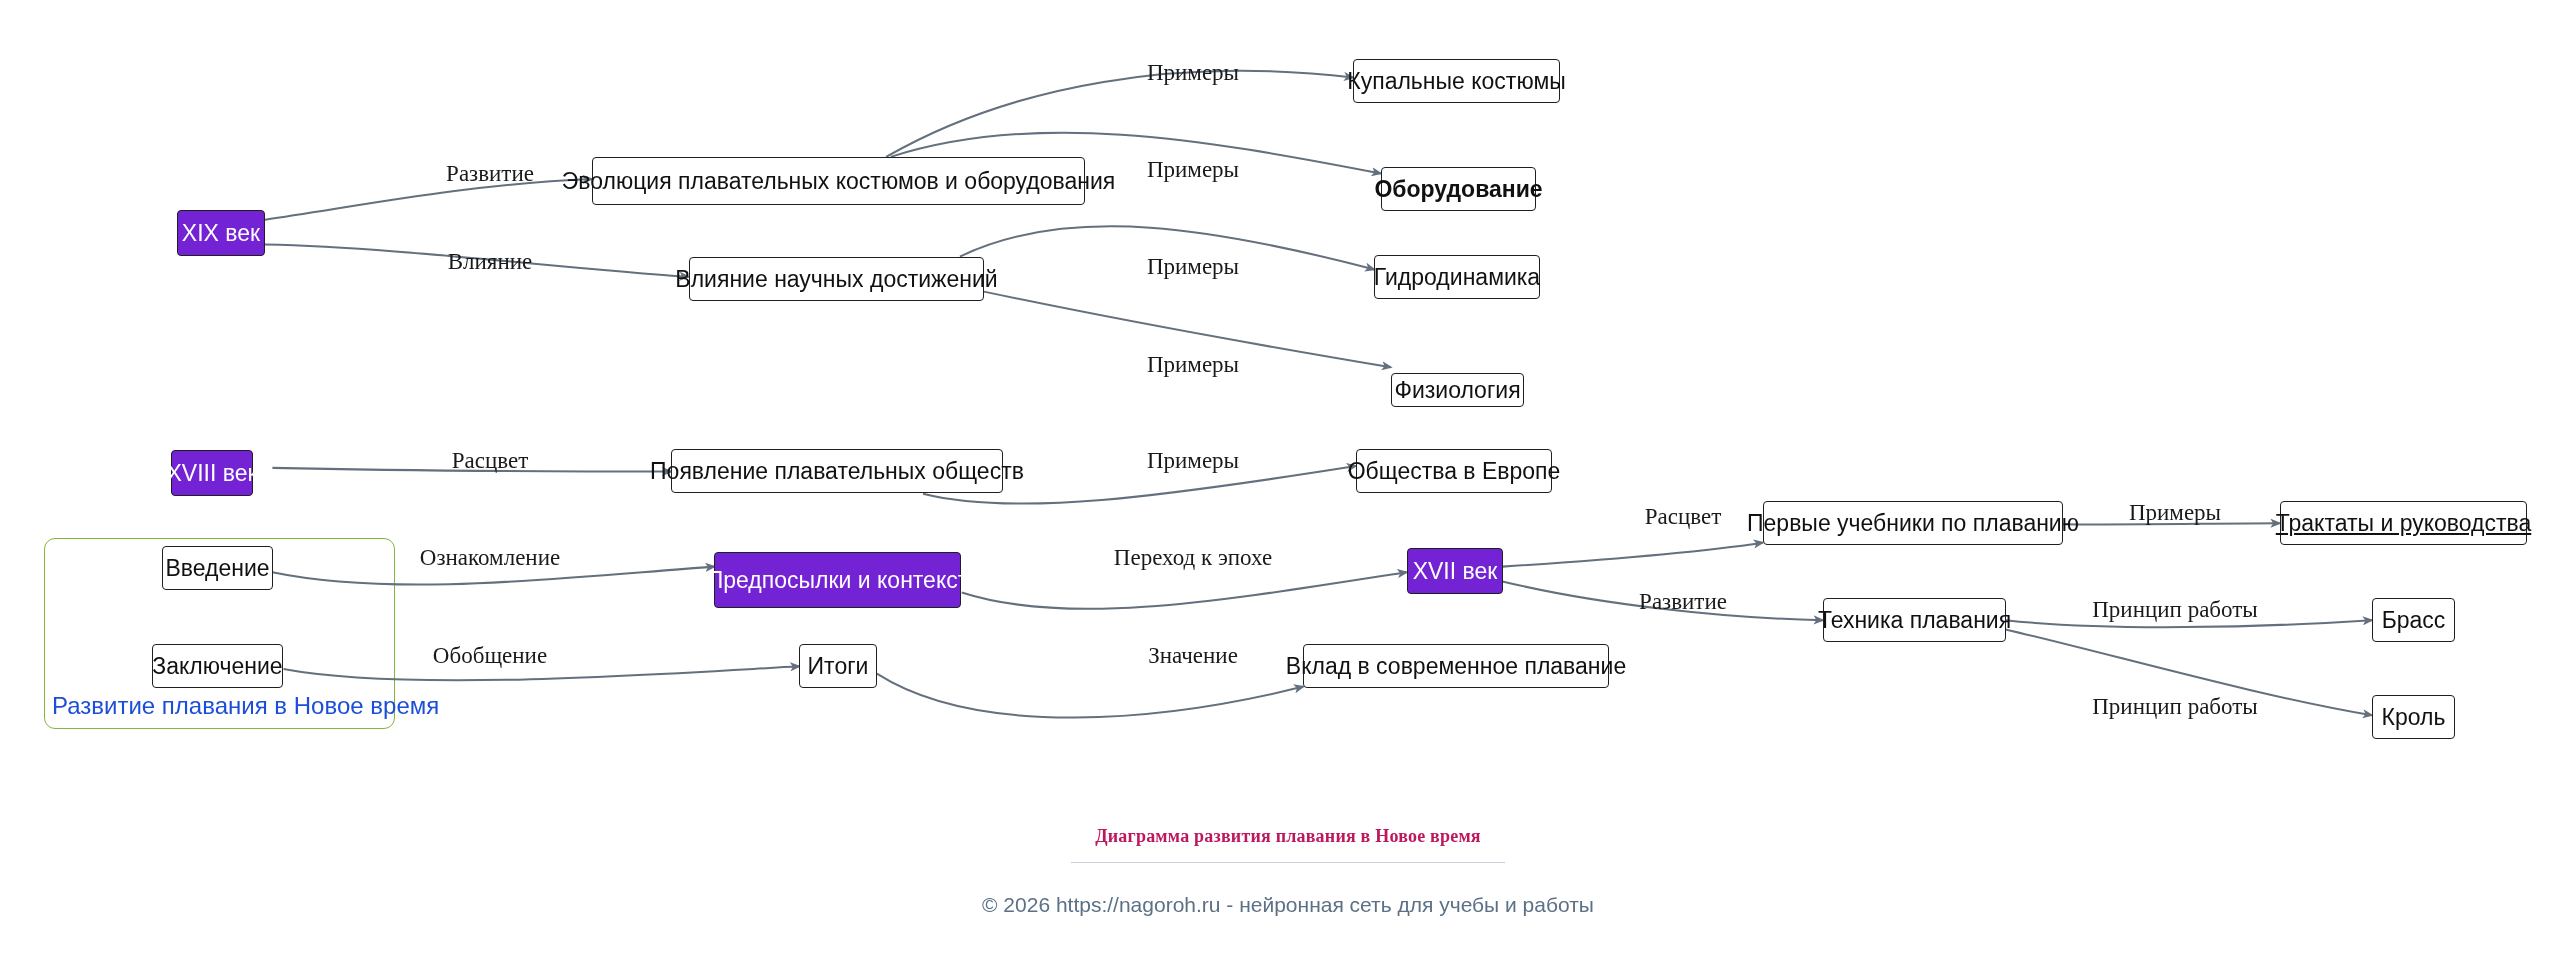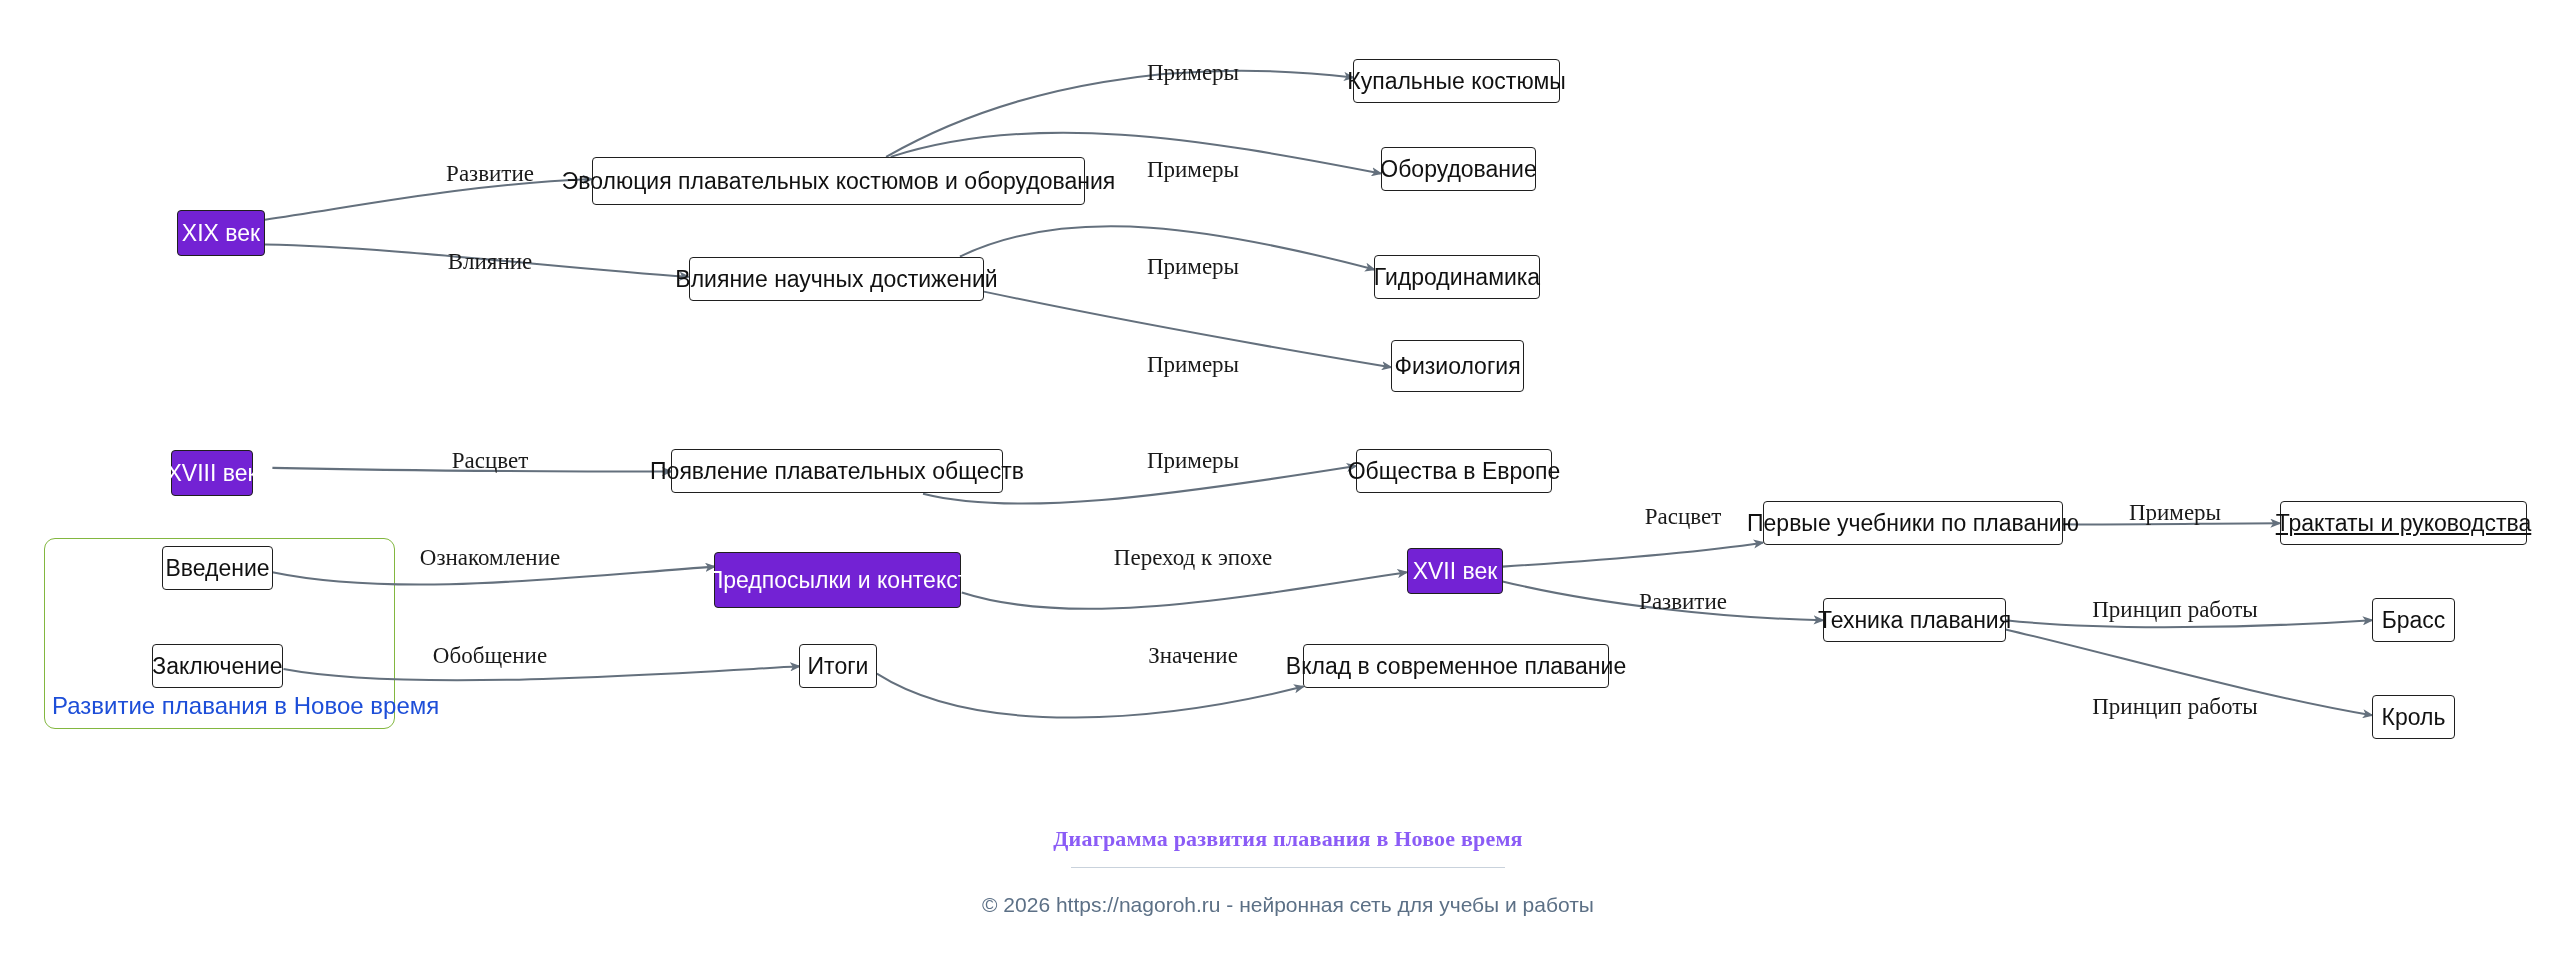--- a/index.html
+++ b/index.html
@@ -77,22 +77,22 @@
   }
   .footer {
     position: absolute;
     left: 0;
     width: 2576px;
     text-align: center;
   }
   .footer-title {
     font-family: "Liberation Serif", serif;
     font-weight: bold;
-    font-size: 22px;
-    color: #8b5cf6;
+    font-size: 18px;
+    color: #be185d;
     letter-spacing: 0.2px;
   }
   .footer-rule {
     width: 434px;
     height: 0;
     border-top: 1.8px solid #c9d2dc;
     margin: 14.8px auto 0 auto;
   }
   .footer-credit {
     font-family: "Liberation Sans", sans-serif;
@@ -141,27 +141,27 @@
       </div>
       <div class="node" style="left: 592px; top: 157px; width: 493px; height: 48px;">
         <span>Эволюция плавательных костюмов и оборудования</span>
       </div>
       <div class="node" style="left: 689px; top: 257px; width: 295px; height: 44px;">
         <span>Влияние научных достижений</span>
       </div>
       <div class="node" style="left: 1353px; top: 59px; width: 207px; height: 44px;">
         <span>Купальные костюмы</span>
       </div>
-      <div class="node" style="left: 1381px; top: 147px; width: 155px; height: 44px;">
+      <div class="node" style="left: 1381px; top: 167px; width: 155px; height: 44px; font-weight: bold;">
         <span>Оборудование</span>
       </div>
       <div class="node" style="left: 1374px; top: 255px; width: 166px; height: 44px;">
         <span>Гидродинамика</span>
       </div>
-      <div class="node" style="left: 1391px; top: 340px; width: 133px; height: 52px;">
+      <div class="node" style="left: 1391px; top: 373px; width: 133px; height: 34px;">
         <span>Физиология</span>
       </div>
       <div class="node accent" style="left: 171px; top: 450px; width: 82px; height: 46px;">
         <span>XVIII век</span>
       </div>
       <div class="node" style="left: 671px; top: 449px; width: 332px; height: 44px;">
         <span>Появление плавательных обществ</span>
       </div>
       <div class="node" style="left: 1356px; top: 449px; width: 196px; height: 44px;">
         <span>Общества в Европе</span>

